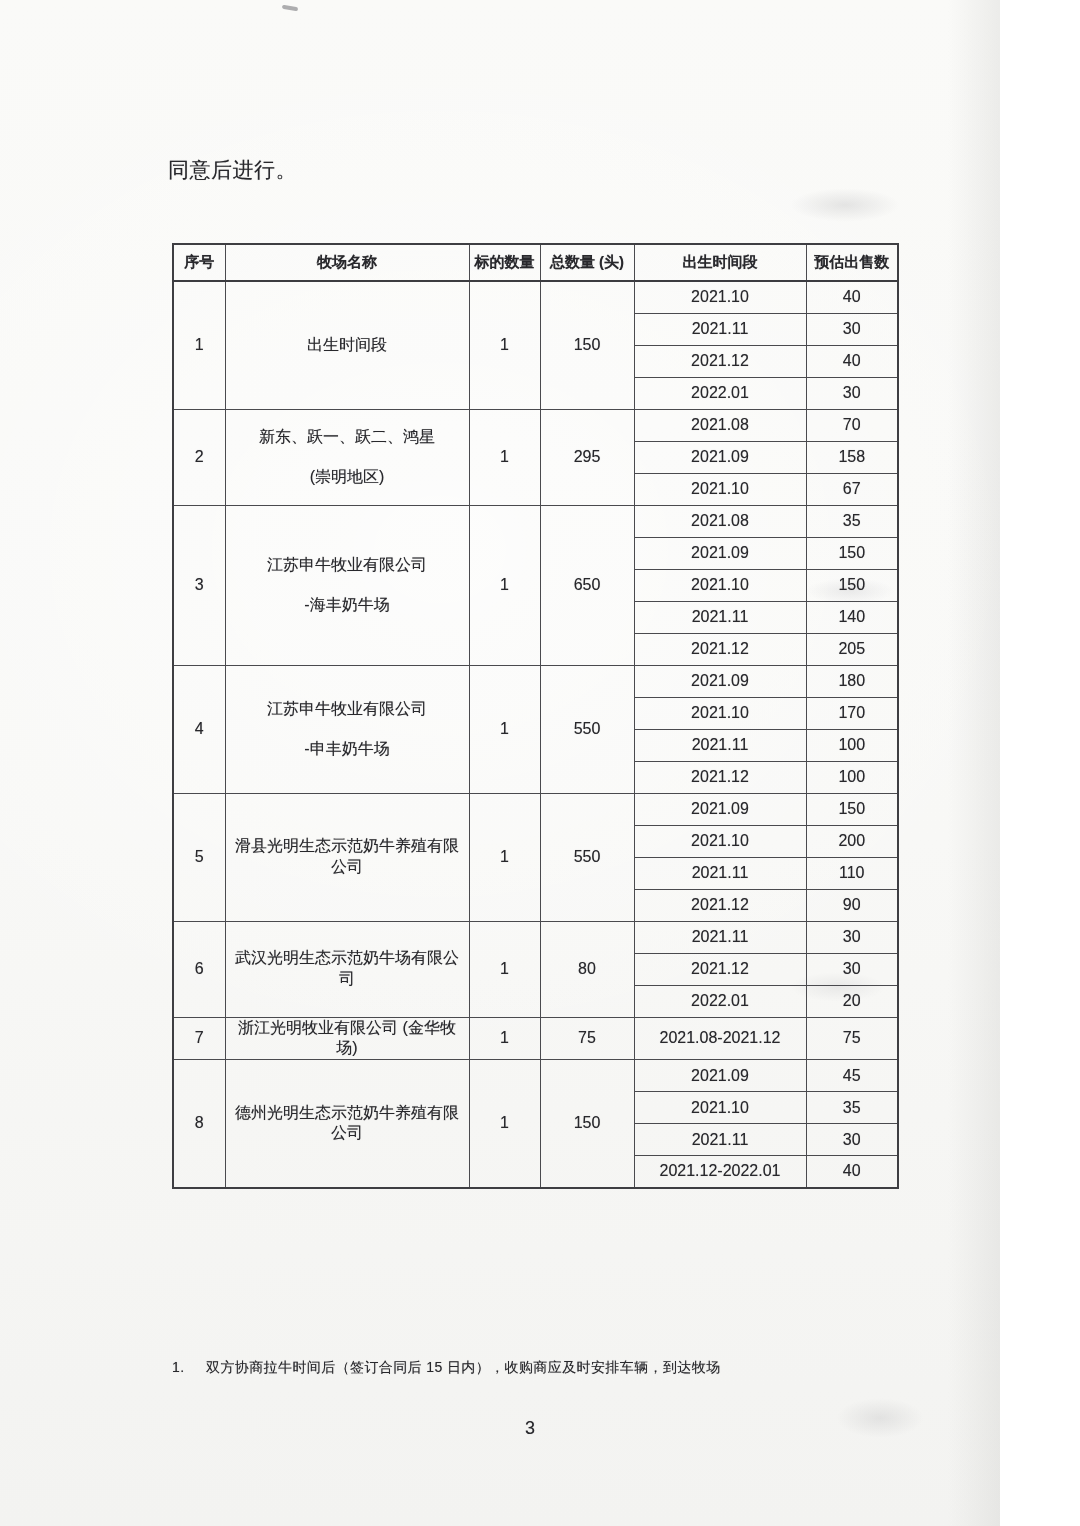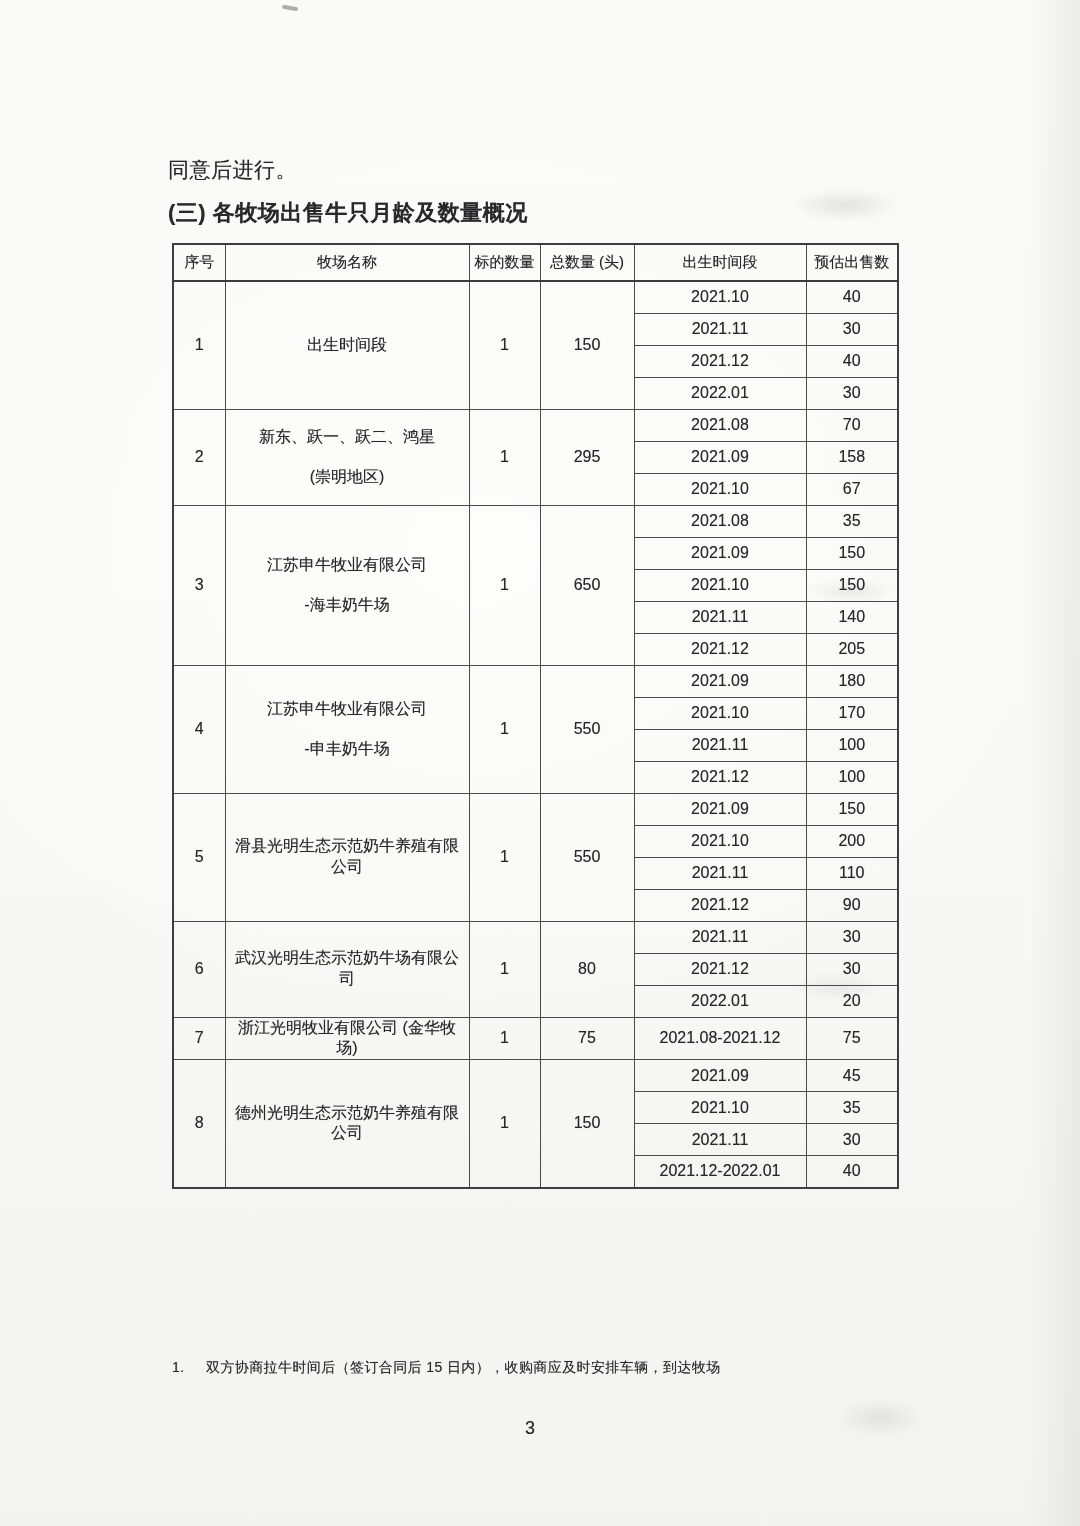--- a/index.html
+++ b/index.html
@@ -1,18 +1,18 @@
 <!DOCTYPE html>
 <html><head>
 <meta charset="utf-8">
 <style>
   html,body{margin:0;padding:0;background:#ffffff;}
   .page{
     position:relative;
-    width:1080px;height:1526px;
+    width:1000px;height:1526px;
     overflow:hidden;
     background:
       radial-gradient(ellipse 880px 720px at 44% 36%, rgba(255,255,255,0.65), rgba(255,255,255,0) 72%),
       linear-gradient(180deg,#fafaf8 0%,#f8f8f6 55%,#f3f3f1 100%);
     color:#28282c;
     font-family:"Liberation Sans","DejaVu Sans",sans-serif;
     text-shadow:0 0 0.7px rgba(40,40,45,0.45);
     filter:blur(0.2px);
   }
   .page::after{
@@ -27,21 +27,21 @@
     border-collapse:collapse;table-layout:fixed;
     border:2px solid #3e3e42;
   }
   .farm-table th,.farm-table td{
     border:1px solid #4a4a4e;
     text-align:center;vertical-align:middle;
     padding:0 2px;
     font-size:16px;
   }
   .farm-table thead tr{height:37px;}
-  .farm-table thead th{font-size:15px;font-weight:normal;border-bottom:2px solid #3c3c40;}
+  .farm-table thead th{font-size:15px;font-weight:bold;border-bottom:2px solid #3c3c40;}
   .farm-table tbody tr{height:32px;}
   .farm-cell{font-size:15px;}
   .farm-line{line-height:1.3;}
   .farm-line + .farm-line{margin-top:19px;}
   .note{position:absolute;left:168px;top:1182px;font-size:20.5px;line-height:48px;letter-spacing:0.4px;}
   .note-line{white-space:nowrap;}
   .note-line.first{padding-left:38px;}
   .heading4{position:absolute;left:168px;top:1311px;font-size:21px;font-weight:bold;letter-spacing:0.5px;white-space:nowrap;margin:0;}
   .delivery-item{position:absolute;left:172px;top:1359px;font-size:14px;letter-spacing:0.4px;white-space:nowrap;}
   .delivery-item .marker{display:inline-block;width:34px;}
@@ -64,21 +64,20 @@
 <div class="page">
 
   <span class="tick-mark"></span>
   <span class="smudge s1"></span>
   <span class="smudge s2"></span>
   <span class="smudge s3"></span>
   <span class="smudge s4"></span>
 
   <div class="intro">同意后进行。</div>
 
-  <h3 class="heading3">(三) 各牧场出售牛只月龄及数量概况</h3>
 
   <table class="farm-table">
     <colgroup>
         <col style="width: 52px;">
         <col style="width: 244px;">
         <col style="width: 71px;">
         <col style="width: 94px;">
         <col style="width: 172px;">
         <col style="width: 92px;">
       </colgroup>

